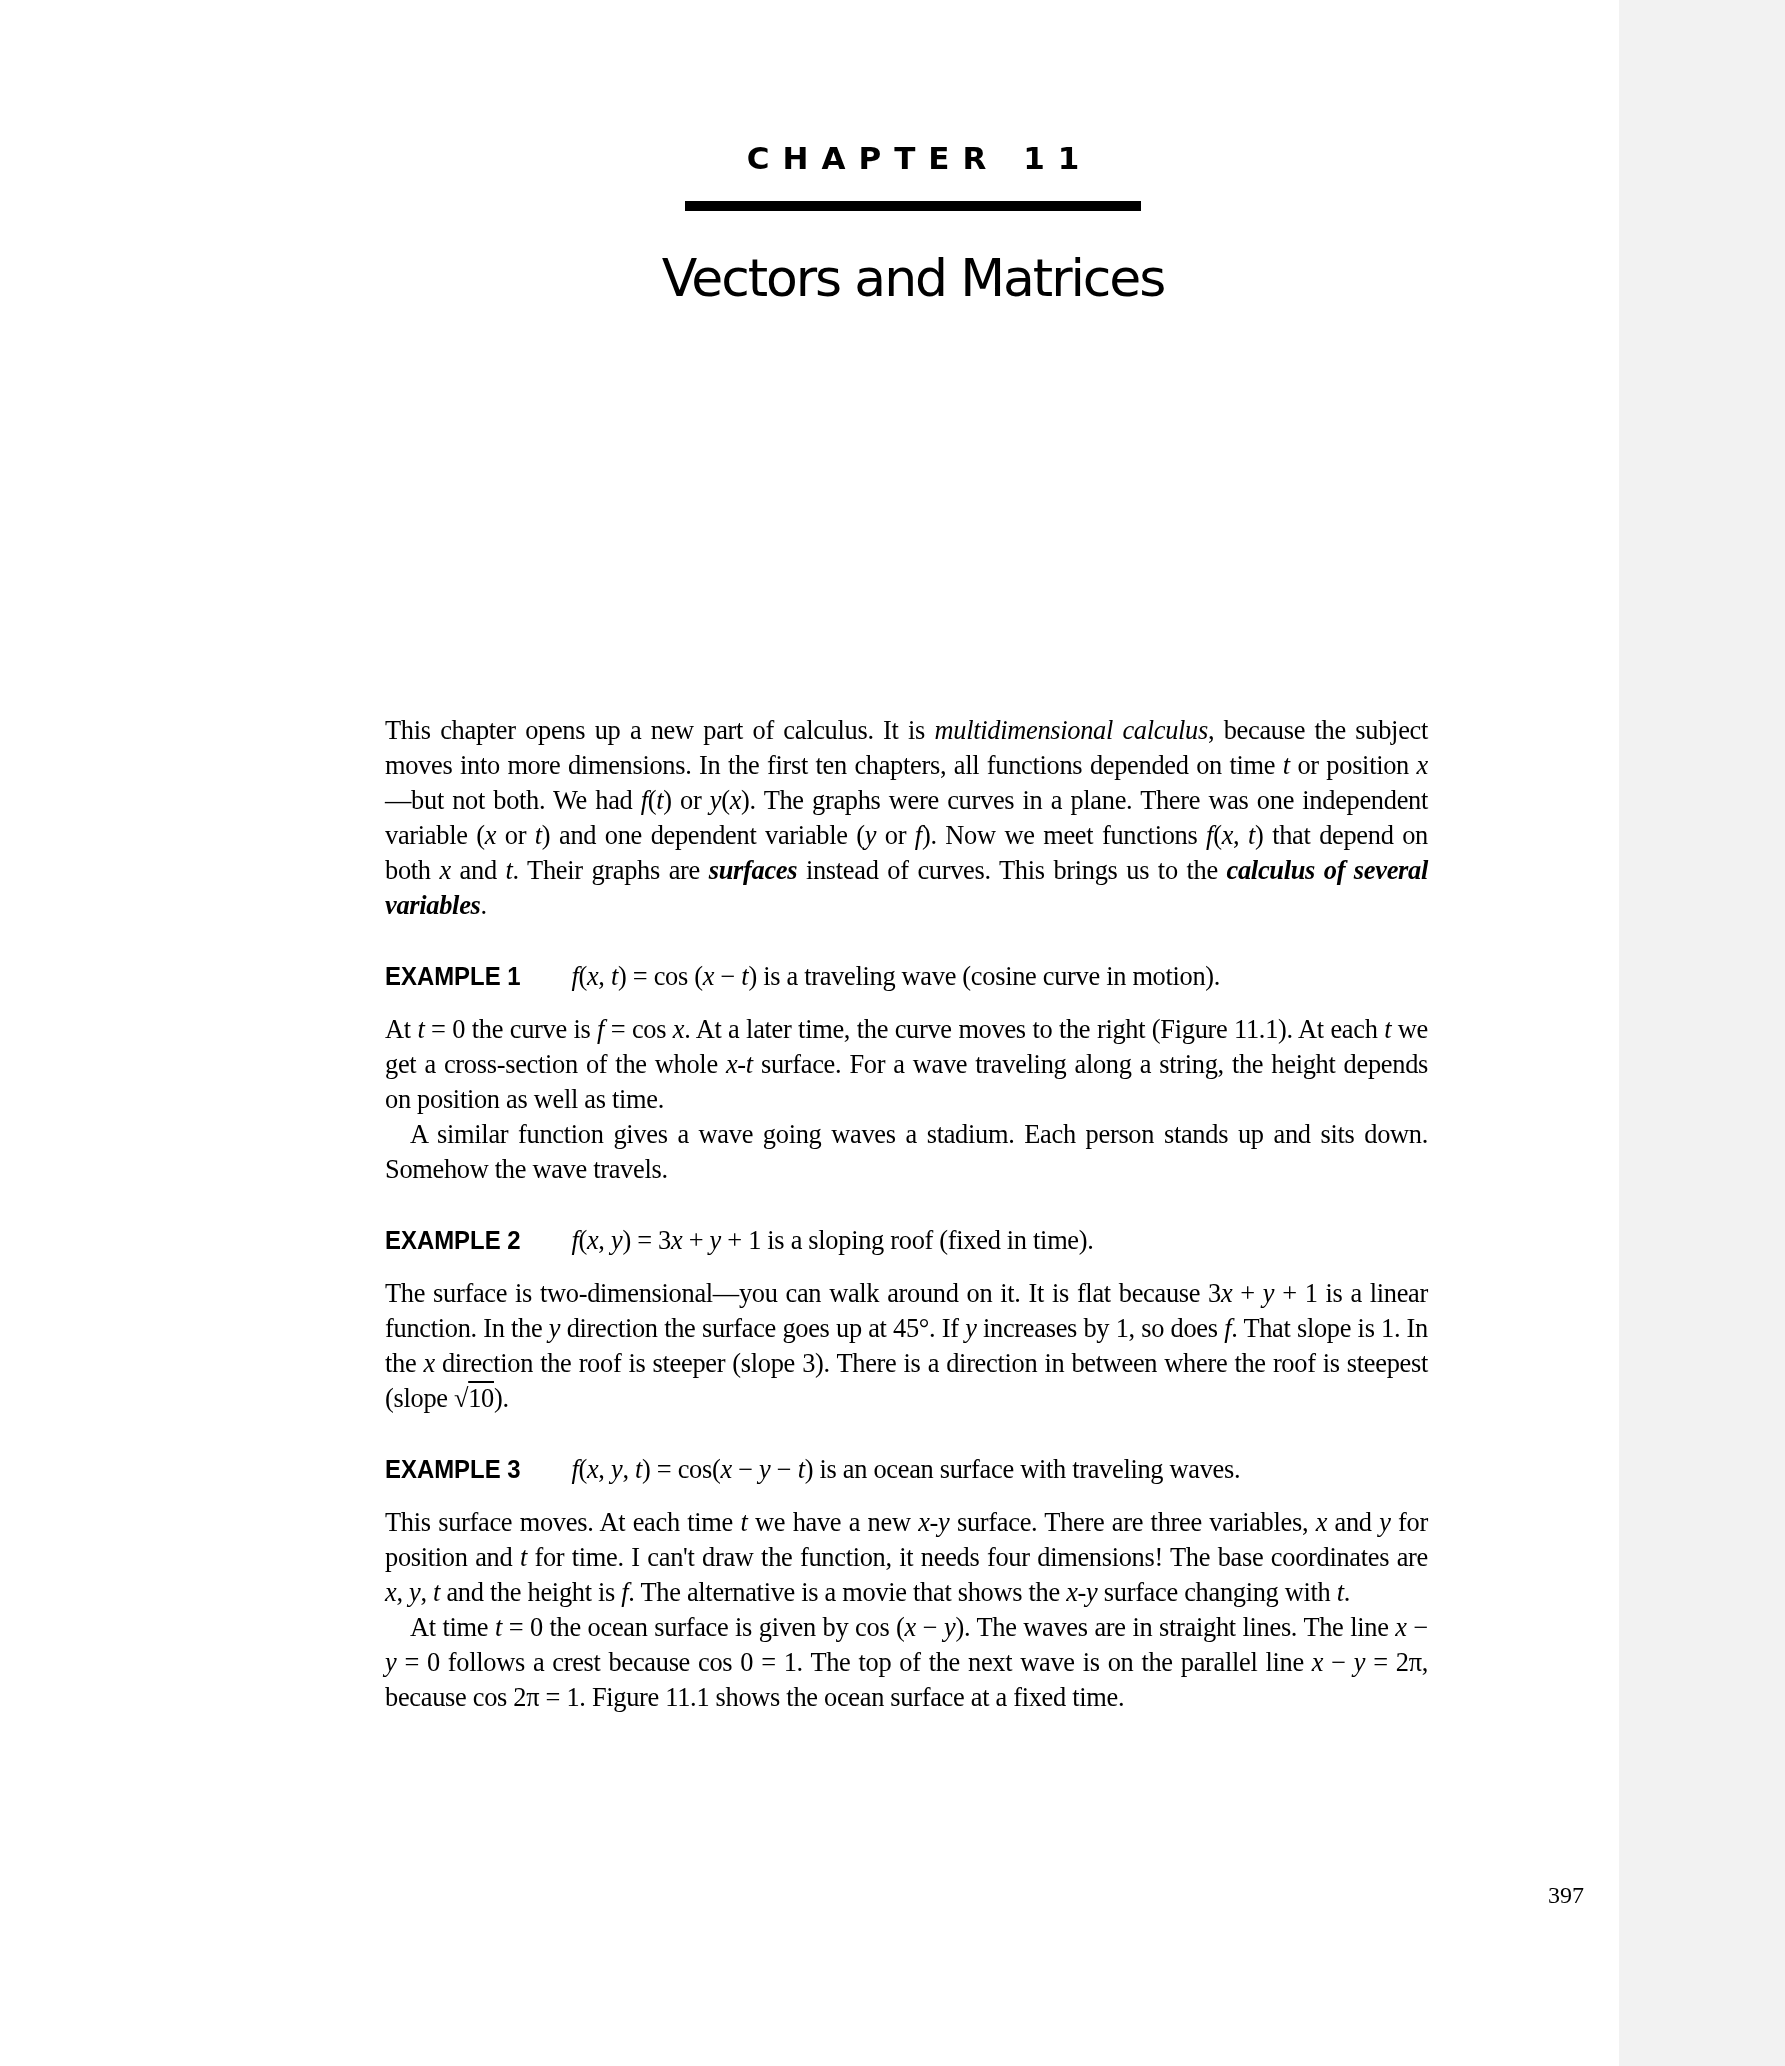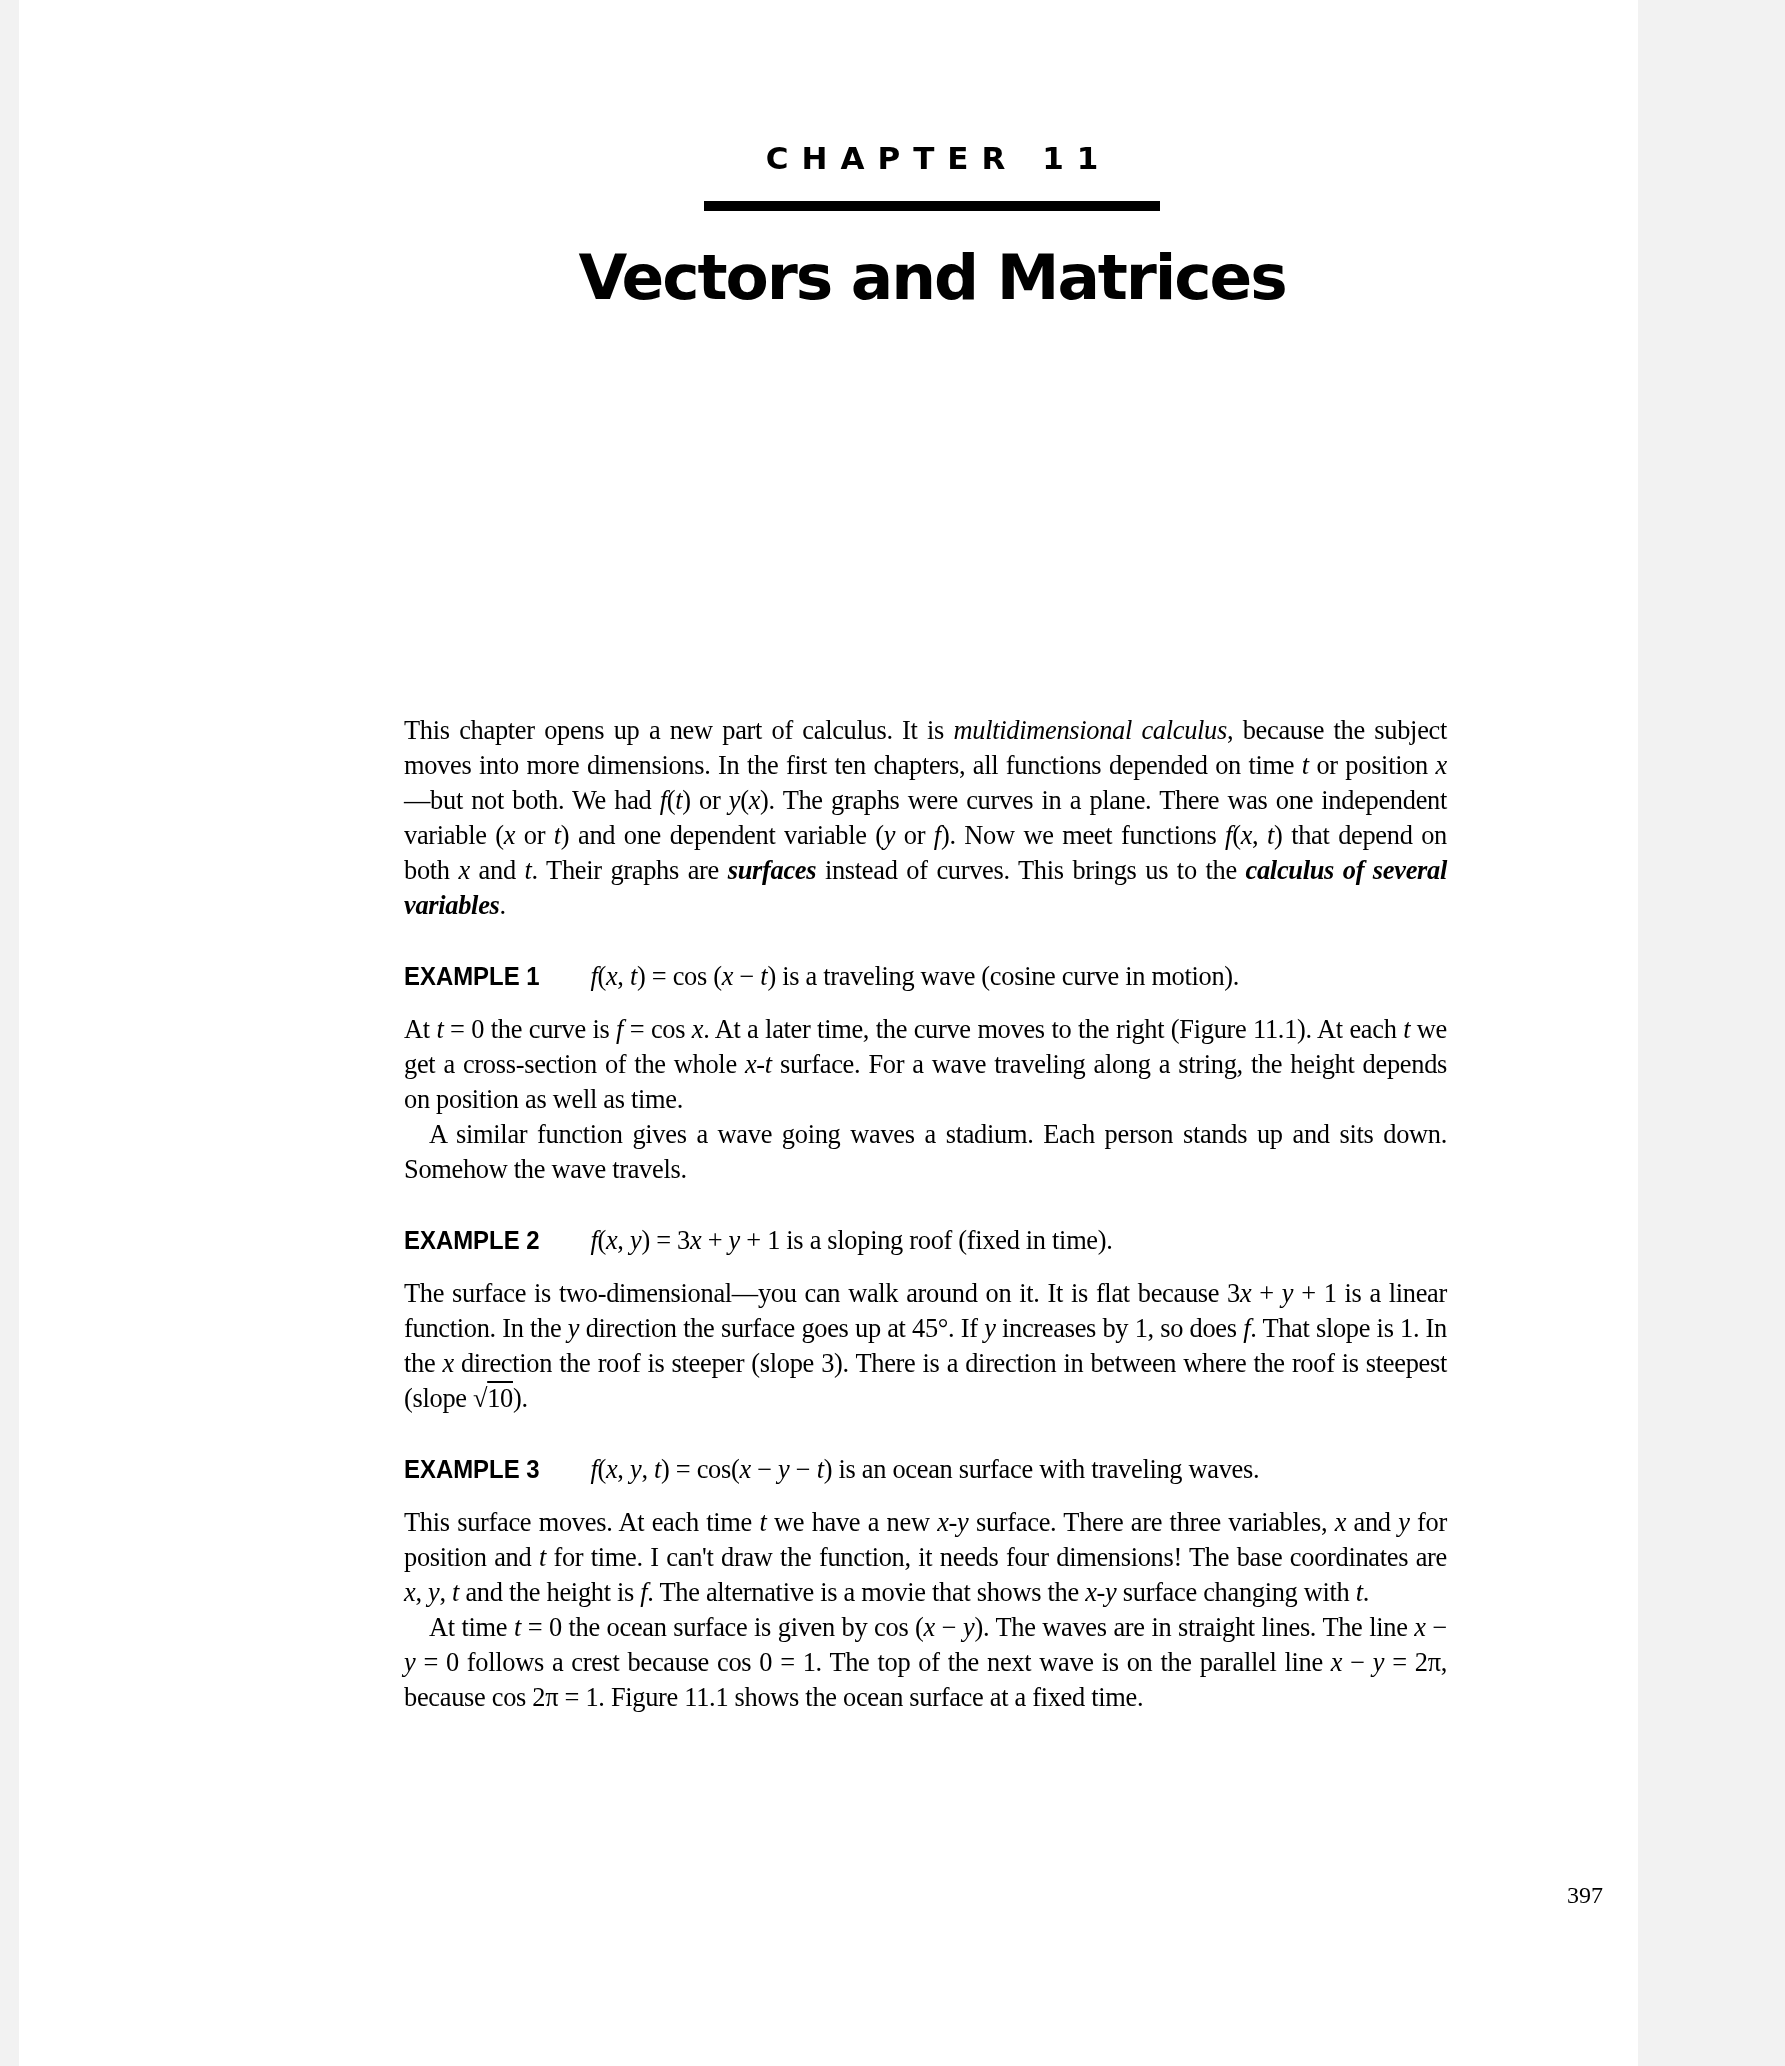--- a/index.html
+++ b/index.html
@@ -7,21 +7,20 @@
     width:1785px;height:2066px;
     background:#f2f2f2;
     font-family:"Liberation Serif", serif;
     color:#000;
     position:relative;
   }
   .page{
     position:absolute;left:0;top:0;
     width:1619px;height:2066px;
     background:#ffffff;
-    margin-left:19px;
   }
   
   .chapter-head{
     position:absolute;left:392px;top:139px;width:1042px;
     text-align:center;
   }
   .chapter-label{
     font-family:"DejaVu Sans", sans-serif;
     font-weight:bold;
     font-size:31px;
@@ -29,22 +28,22 @@
     text-indent:0.42em;
     line-height:38px;
   }
   .chapter-rule{
     width:456px;height:10.4px;background:#000;
     margin:23.6px auto 0 auto;
   }
   .book-title{
     margin:32px 0 0 0;
     font-family:"DejaVu Sans", sans-serif;
-    font-weight:bold;
-    font-size:63px;
+    font-weight:normal;
+    font-size:52px;
     letter-spacing:-2.1px;
     line-height:70px;
   }
   
   .content{
     position:absolute;left:385px;top:713px;width:1043px;
     font-size:26.4px;
     line-height:35px;
     letter-spacing:-0.3px;
     text-align:justify;

